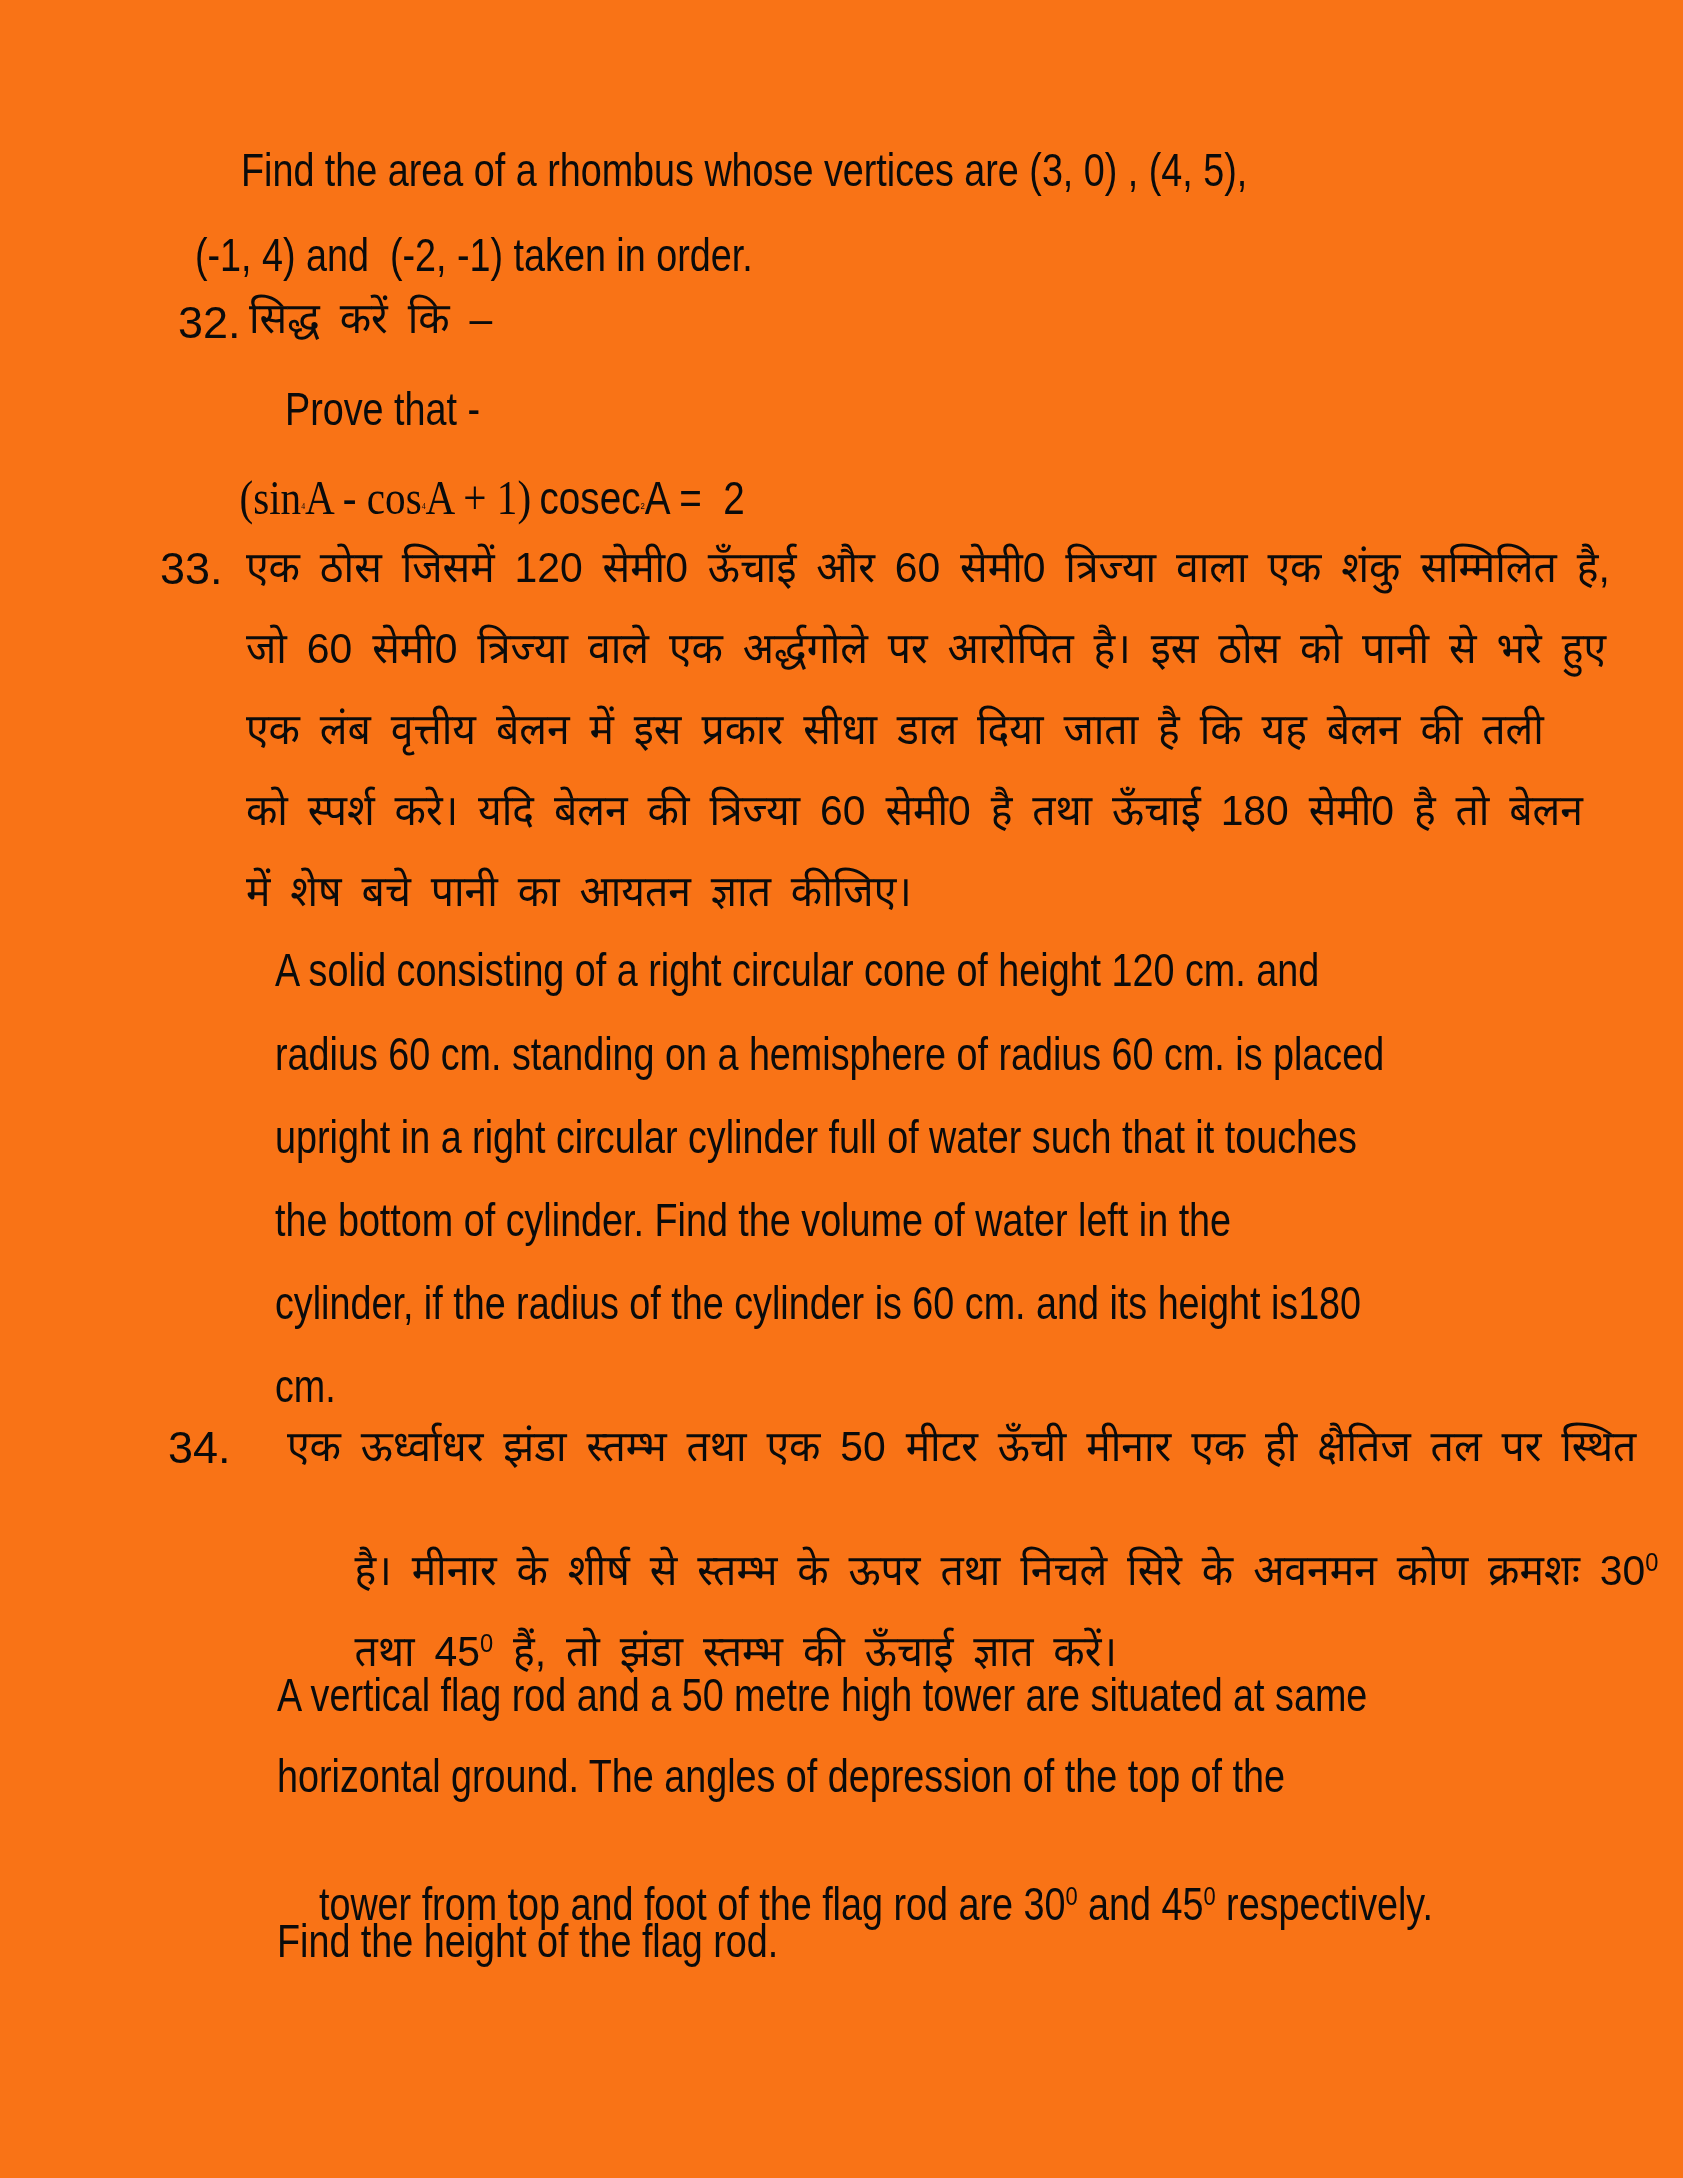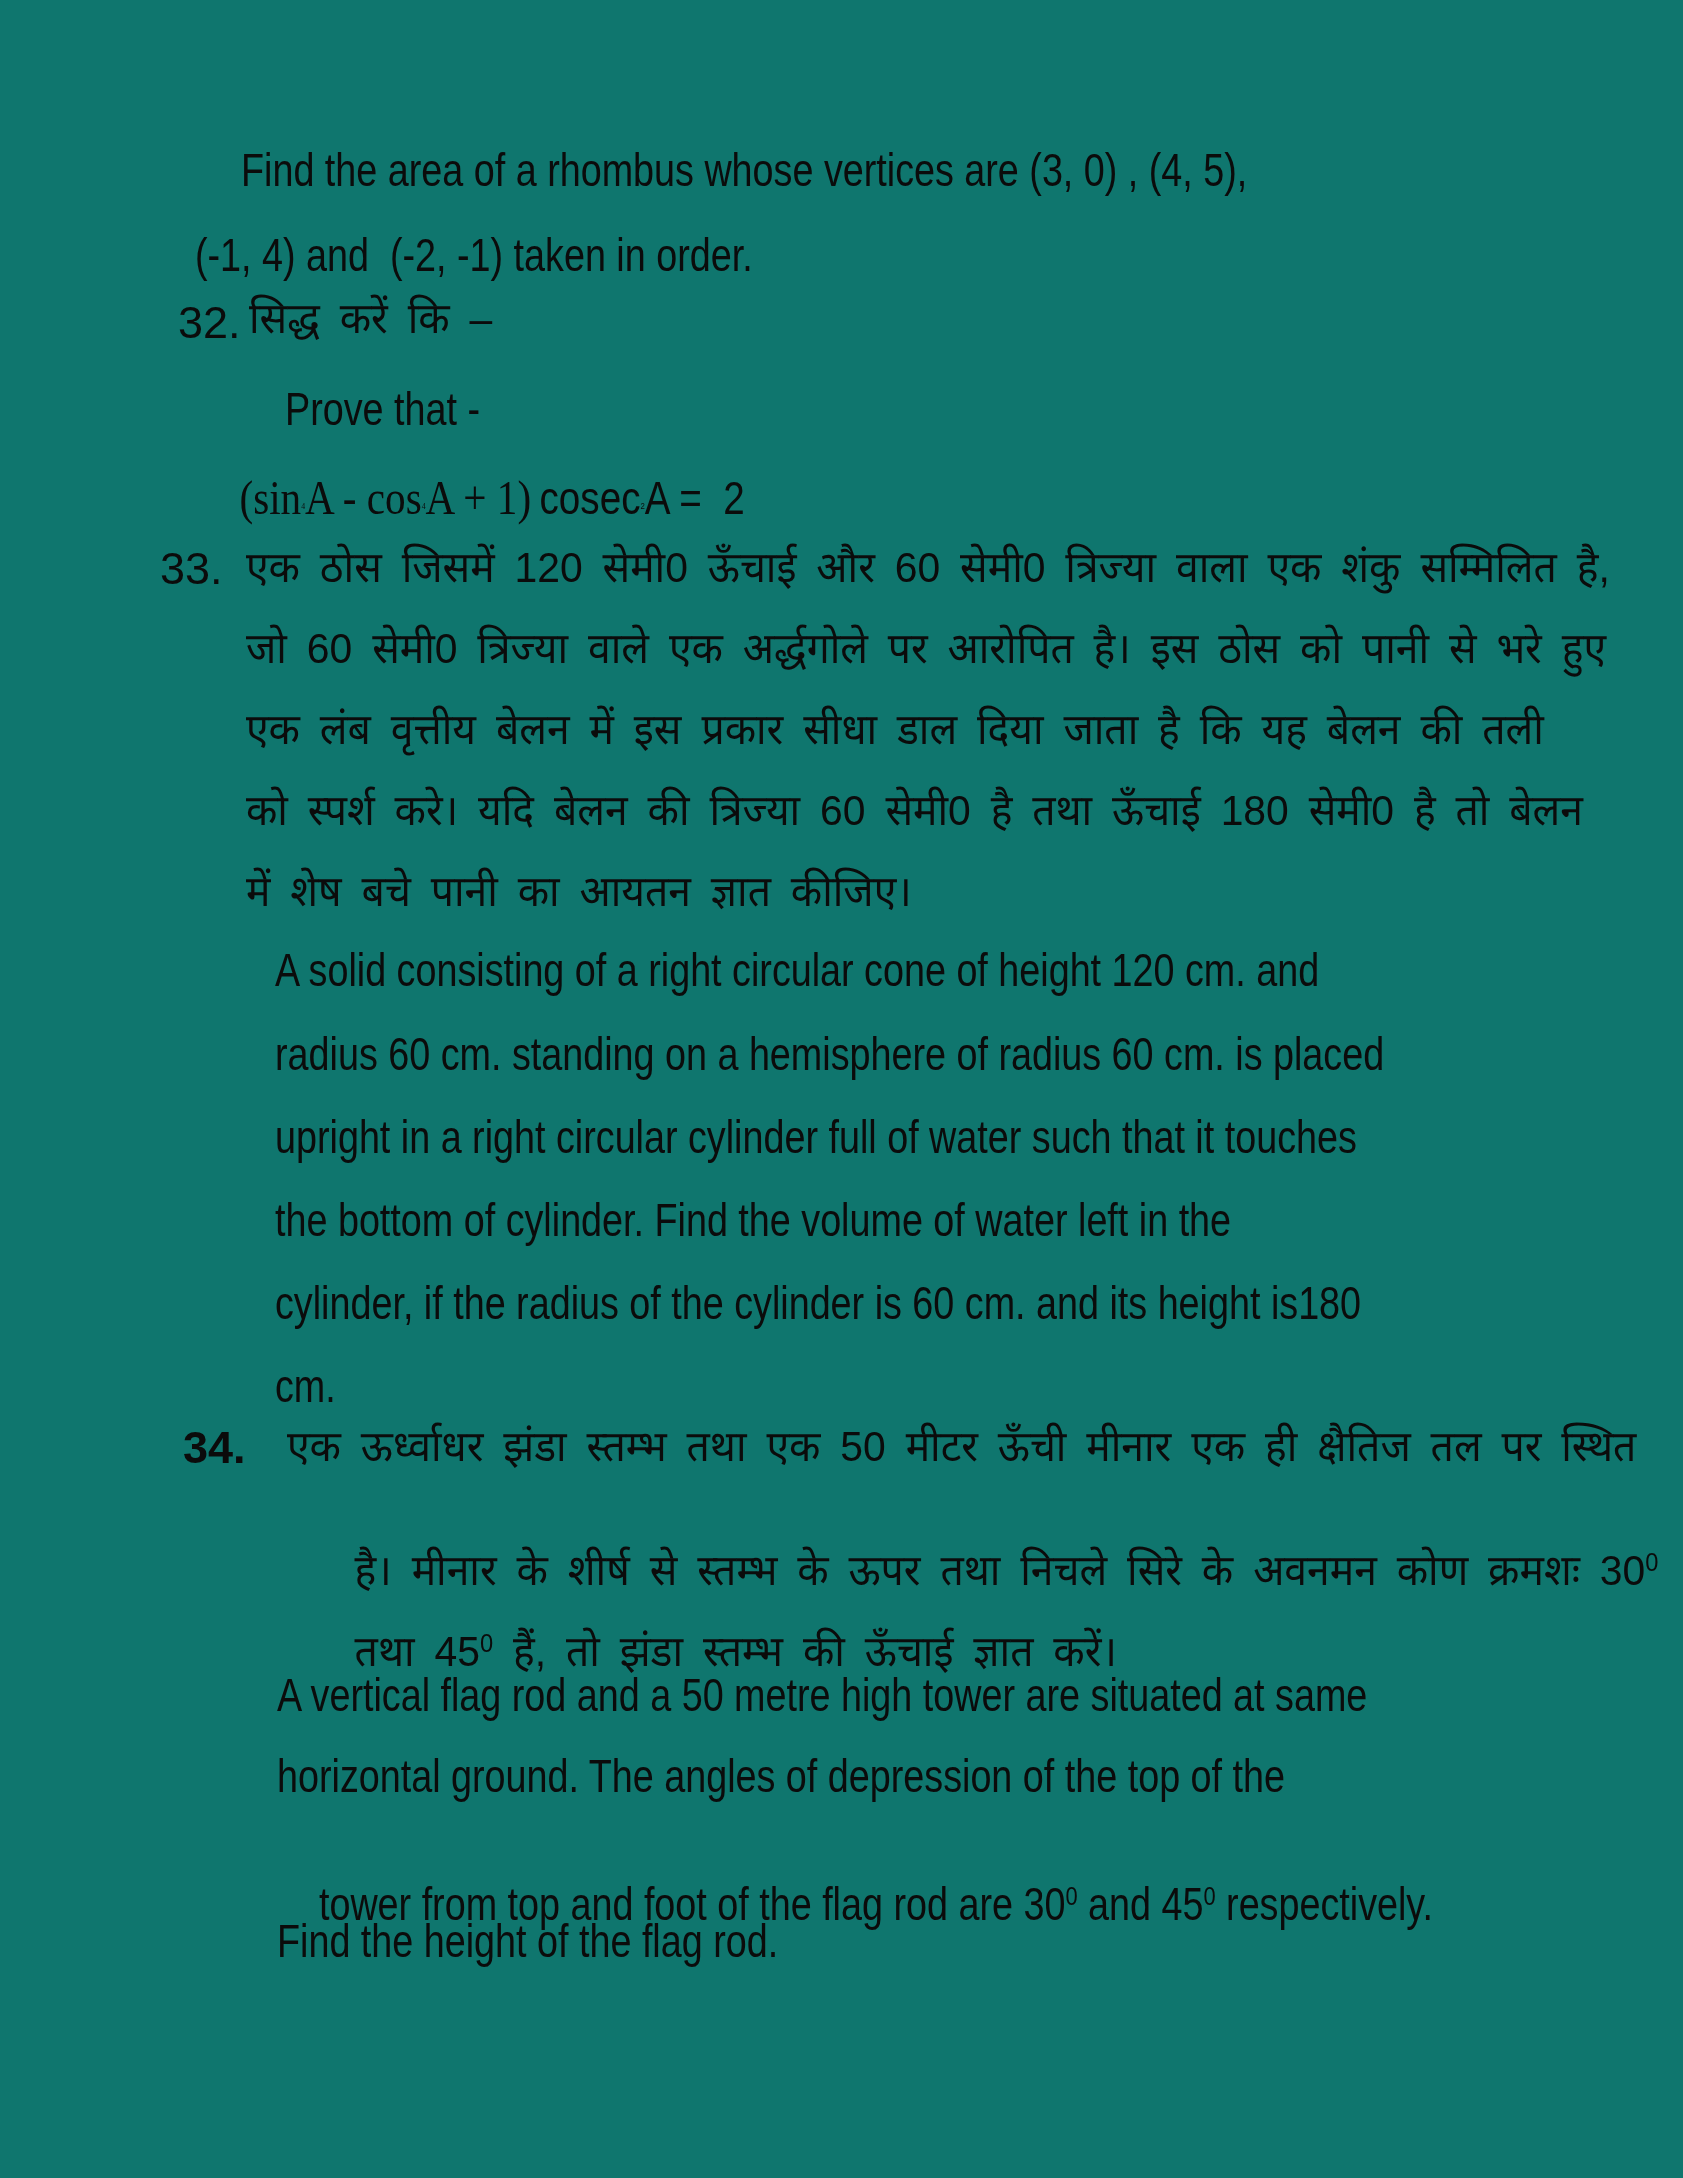--- a/index.html
+++ b/index.html
@@ -7,21 +7,21 @@
   body {
     width: 1683px;
     height: 2178px;
     background: #ffffff;
     position: relative;
     overflow: hidden;
   }
   .page {
     position: absolute;
     inset: 0;
-    background: #0f766e;
+    background: #f97316;
     color: #0b0b0b;
   }
   .line {
     position: absolute;
     white-space: pre;
     line-height: 1;
     transform-origin: 0 0;
     color: #0b0b0b;
   }
   
@@ -81,21 +81,21 @@
   <div class="line hi" style="left:246px; top:789px;">को स्पर्श करे। यदि बेलन की त्रिज्या 60 सेमी0 है तथा ऊँचाई 180 सेमी0 है तो बेलन</div>
   <div class="line hi" style="left:246px; top:870px;">में शेष बचे पानी का आयतन ज्ञात कीजिए।</div>
 
   <div class="line en" style="left:275px; top:947px;">A solid consisting of a right circular cone of height 120 cm. and</div>
   <div class="line en" style="left:275px; top:1031px;">radius 60 cm. standing on a hemisphere of radius 60 cm. is placed</div>
   <div class="line en" style="left:275px; top:1114px;">upright in a right circular cylinder full of water such that it touches</div>
   <div class="line en" style="left:275px; top:1197px;">the bottom of cylinder. Find the volume of water left in the</div>
   <div class="line en" style="left:275px; top:1280px;">cylinder, if the radius of the cylinder is 60 cm. and its height is180</div>
   <div class="line en" style="left:275px; top:1363px;">cm.</div>
 
-  <div class="line qnum" style="left:183px; top:1425px;font-weight:bold;">34.</div>
+  <div class="line qnum" style="left:168px; top:1425px;">34.</div>
   <div class="line hi" style="left:287px; top:1425px;">एक ऊर्ध्वाधर झंडा स्तम्भ तथा एक 50 मीटर ऊँची मीनार एक ही क्षैतिज तल पर स्थित</div>
   <div class="line hi" style="left:275px; top:1506px;">
     <span>है। मीनार के शीर्ष से स्तम्भ के ऊपर तथा निचले सिरे के अवनमन कोण क्रमशः 30</span><span class="sup">0</span>
   </div>
   <div class="line hi" style="left:275px; top:1587px;">
     <span>तथा 45</span><span class="sup">0</span><span> हैं, तो झंडा स्तम्भ की ऊँचाई ज्ञात करें।</span>
   </div>
 
   <div class="line en" style="left:277px; top:1672px;">A vertical flag rod and a 50 metre high tower are situated at same</div>
   <div class="line en" style="left:277px; top:1753px;">horizontal ground. The angles of depression of the top of the</div>

